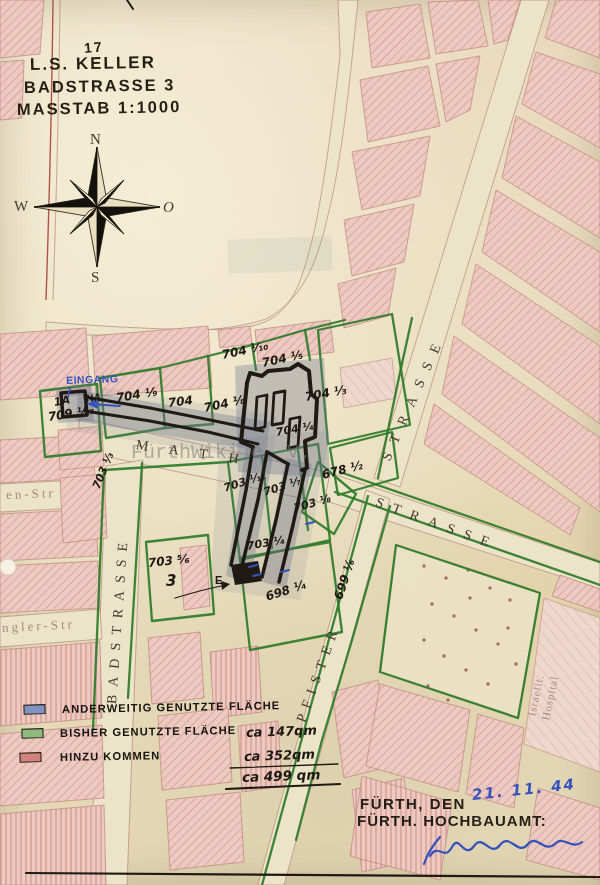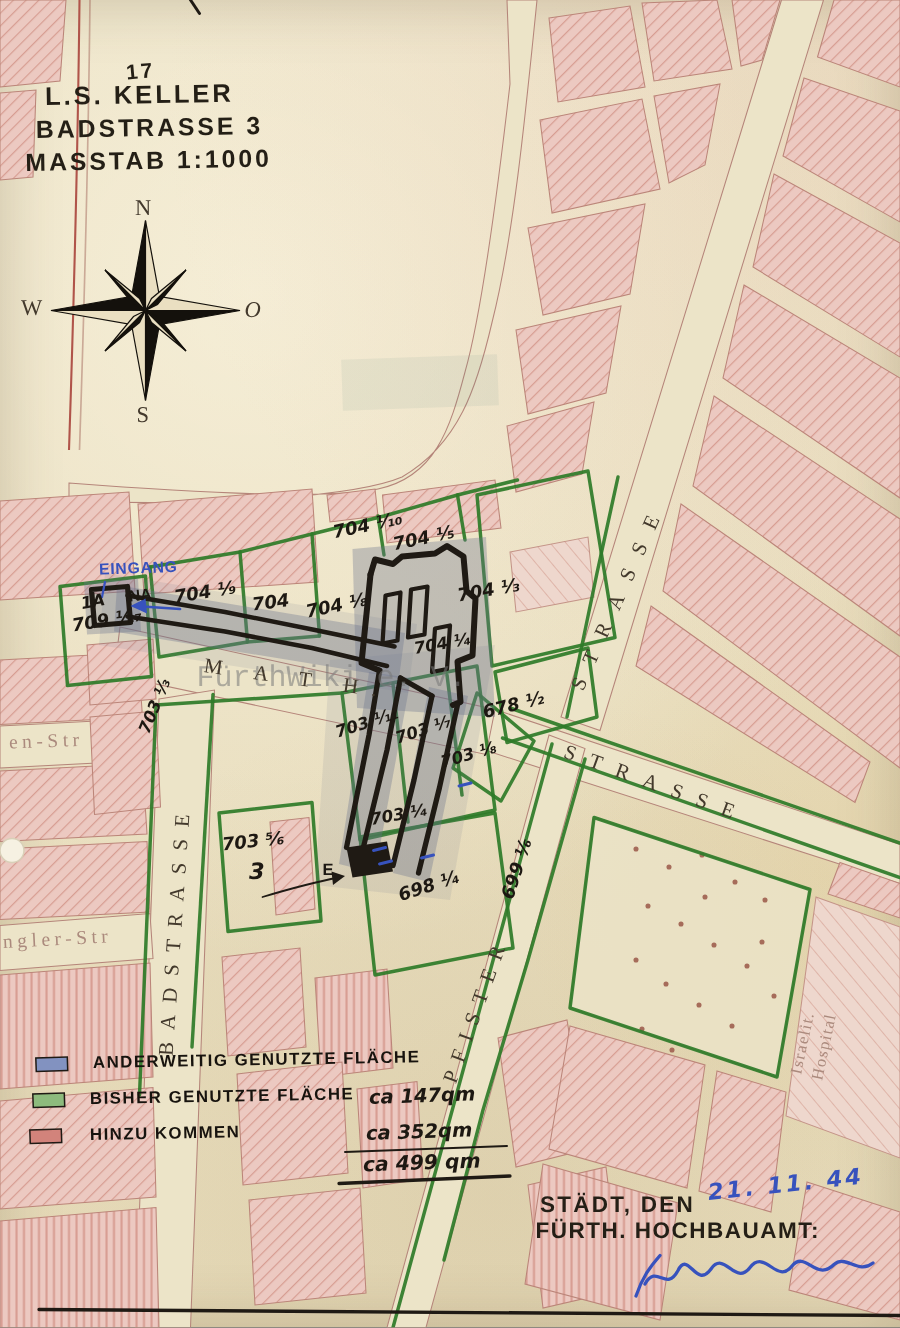--- a/index.html
+++ b/index.html
@@ -297,17 +297,17 @@
   <span class="lbl faded" style="left:531px;top:710px;font-size:11px;letter-spacing:1px;transform:rotate(-78deg);">Israelit.</span>
   <span class="lbl faded" style="left:545px;top:714px;font-size:11px;letter-spacing:1px;transform:rotate(-78deg);">Hospital</span>
 
   <span class="lbl lg" style="left:62px;top:703px;transform:rotate(-1deg);">ANDERWEITIG GENUTZTE FLÄCHE</span>
   <span class="lbl lg" style="left:60px;top:727px;transform:rotate(-1deg);">BISHER GENUTZTE FLÄCHE</span>
   <span class="lbl lg" style="left:60px;top:751px;transform:rotate(-1deg);">HINZU KOMMEN</span>
   <span class="lbl hw" style="left:246px;top:725px;font-size:13px;transform:rotate(-2deg);">ca 147qm</span>
   <span class="lbl hw" style="left:244px;top:749px;font-size:13px;transform:rotate(-2deg);">ca 352qm</span>
   <span class="lbl hw" style="left:242px;top:769px;font-size:13.5px;transform:rotate(-2deg);">ca 499 qm</span>
 
-  <span class="lbl ttl" style="left:360px;top:795px;font-size:15px;letter-spacing:1.5px;">STÄDT, DEN</span>
+  <span class="lbl ttl" style="left:360px;top:795px;font-size:15px;letter-spacing:1.5px;">FÜRTH, DEN</span>
   <span class="lbl hw blue" style="left:472px;top:786px;font-size:15px;letter-spacing:2px;transform:rotate(-6deg);">21. 11. 44</span>
   <span class="lbl ttl" style="left:357px;top:812px;font-size:15px;letter-spacing:1px;">FÜRTH. HOCHBAUAMT:</span>
 
 </div>
 
 </body></html>

